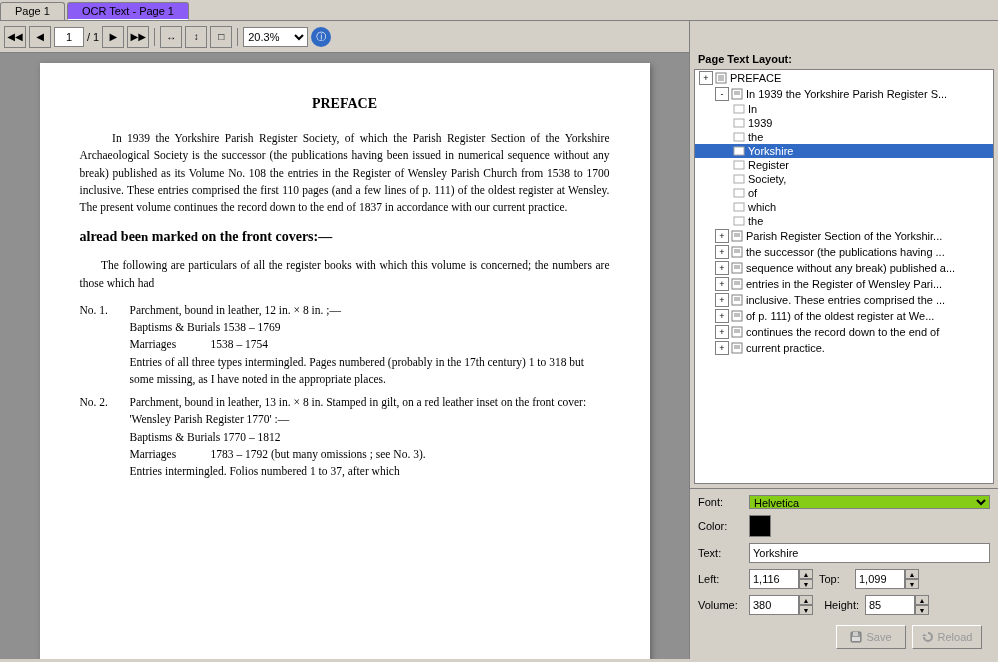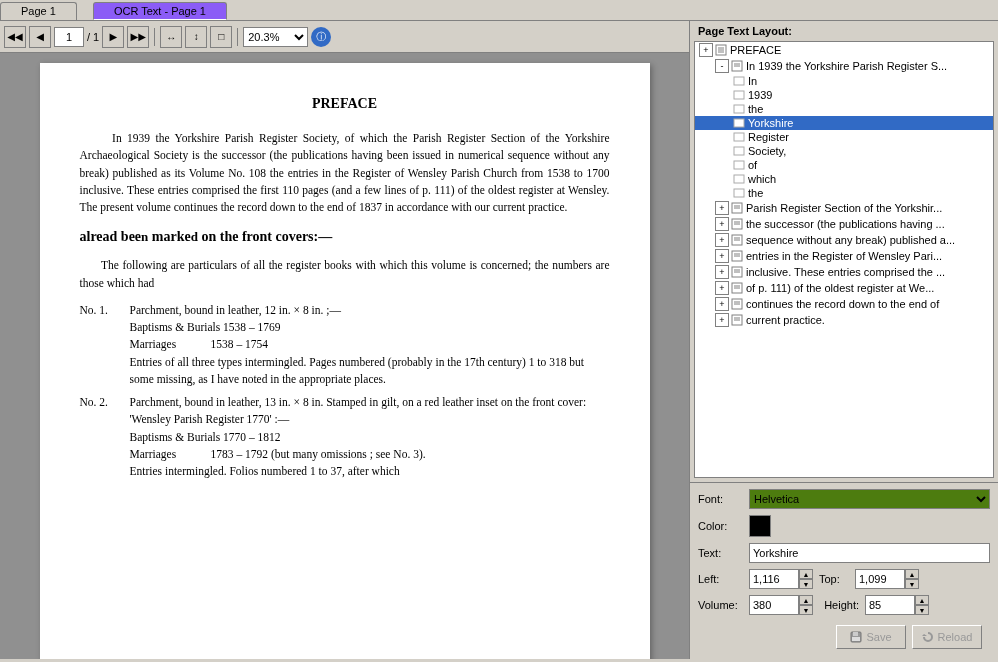--- a/index.html
+++ b/index.html
@@ -6,27 +6,27 @@
     body { font-family: Arial, sans-serif; font-size: 12px; background: #d4d0c8; overflow: hidden; }
 
     
     .tabs-bar {
       display: flex;
       background: #d4d0c8;
       border-bottom: 1px solid #808080;
       padding-top: 2px;
     }
     .tab {
-      padding: 2px 20px;
+      padding: 2px 14px;
       border: 1px solid #808080;
       border-bottom: none;
       background: #d4d0c8;
       cursor: pointer;
       font-size: 11px;
-      margin-right: 16px;
+      margin-right: 2px;
       border-radius: 3px 3px 0 0;
     }
     .tab.active {
       background: #8b5cf6;
       border-bottom: 1px solid #ffffff;
       z-index: 1;
     }
 
     
     .main-container {
@@ -135,20 +135,21 @@
       font-size: 11.5px;
       flex: 1;
     }
 
     
     .right-panel {
       width: 308px;
       display: flex;
       flex-direction: column;
       background: #d4d0c8;
+      margin-top: 28px;
     }
 
     
     .tree-section {
       flex: 1;
       display: flex;
       flex-direction: column;
       border-bottom: 1px solid #808080;
       min-height: 0;
     }
@@ -219,23 +220,23 @@
     .prop-input {
       flex: 1;
       height: 20px;
       border: 1px solid #808080;
       background: white;
       font-size: 11px;
       padding: 0 3px;
     }
     .prop-select {
       flex: 1;
-      height: 20px;
-      border: 1px solid #808080;
-      background: #4d7c0f;
+      height: 14px;
+      border: 1px solid #808080;
+      background: #84cc16;
       font-size: 11px;
     }
     .color-box {
       width: 22px;
       height: 22px;
       background: black;
       border: 1px solid #808080;
     }
     .prop-num-input {
       width: 50px;

